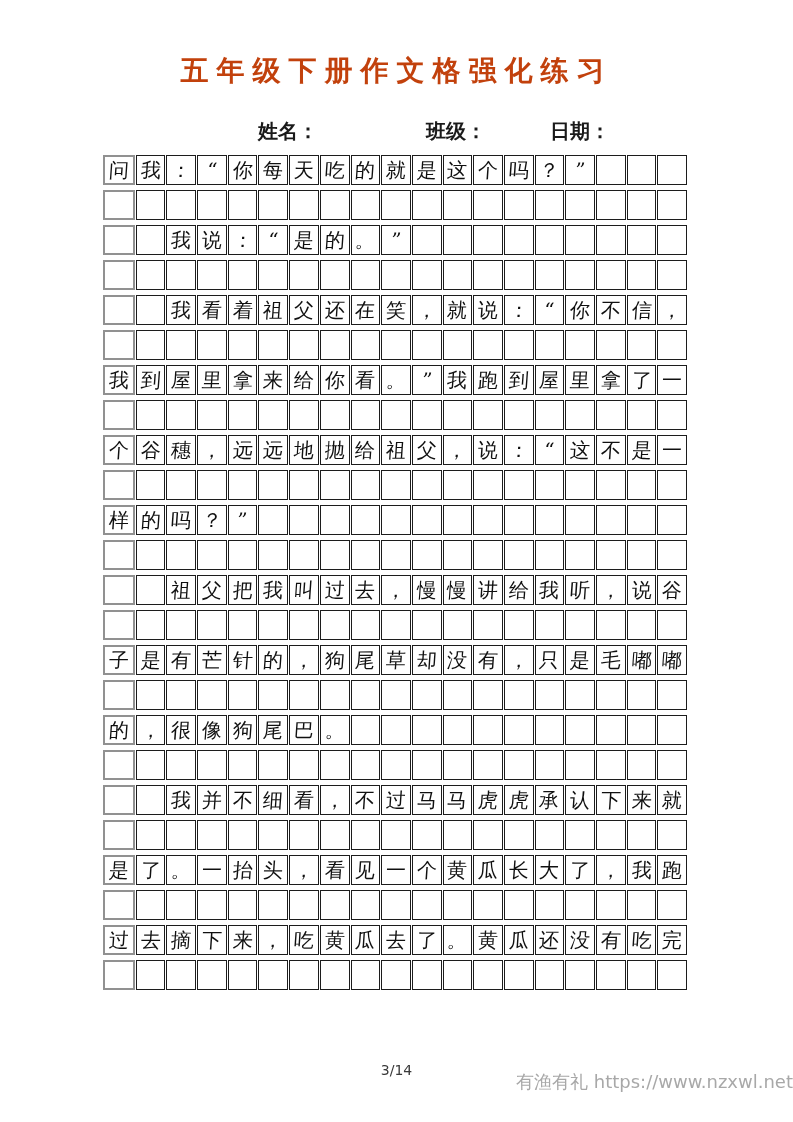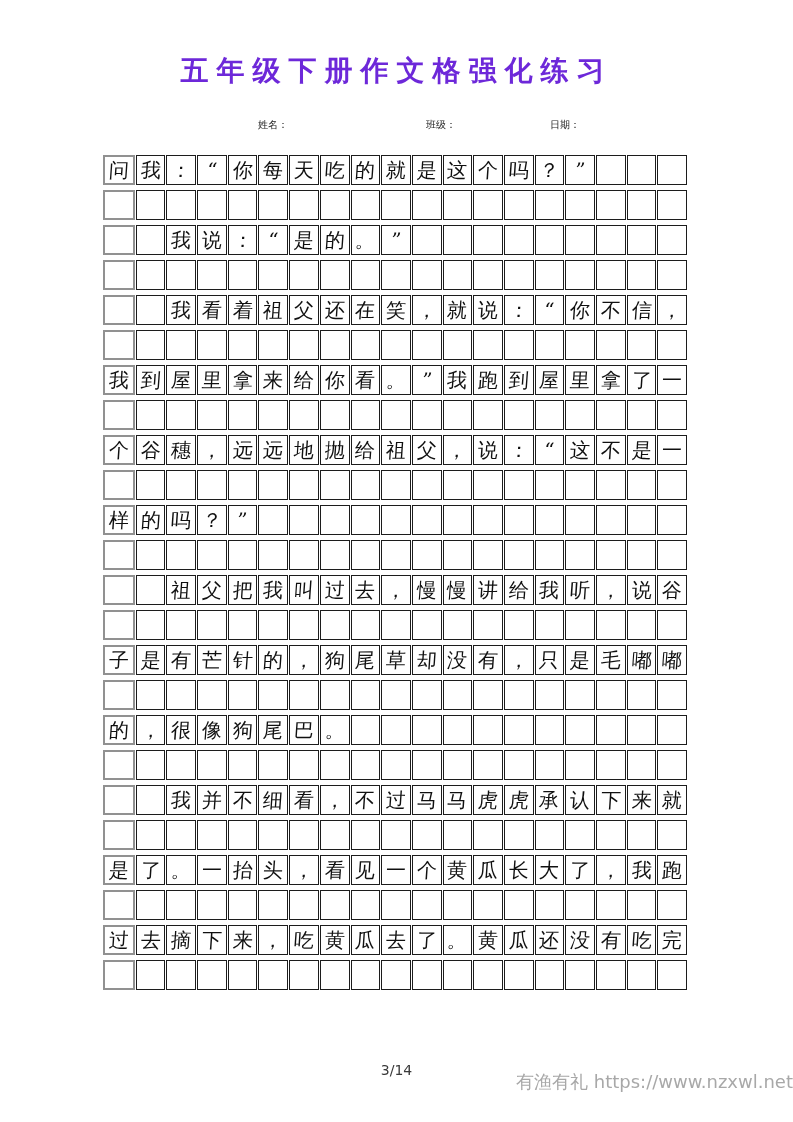--- a/index.html
+++ b/index.html
@@ -14,27 +14,27 @@
   .title {
     position: absolute;
     top: 52px;
     left: 0;
     width: 100%;
     text-align: center;
     font-family: "DejaVu Serif", serif;
     font-size: 28px;
     font-weight: bold;
     letter-spacing: 8px;
-    color: #6d28d9;
+    color: #c2410c;
   }
   .field-label {
     position: absolute;
     top: 118px;
-    font-size: 10px;
-    font-weight: normal;
+    font-size: 20px;
+    font-weight: bold;
     color: #1a1a1a;
     font-family: "DejaVu Sans", sans-serif;
     text-align: right;
   }
   .field-name  { left: 258px; }
   .field-class { left: 426px; }
   .field-date  { left: 550px; }
 
   .grid {
     position: absolute;

